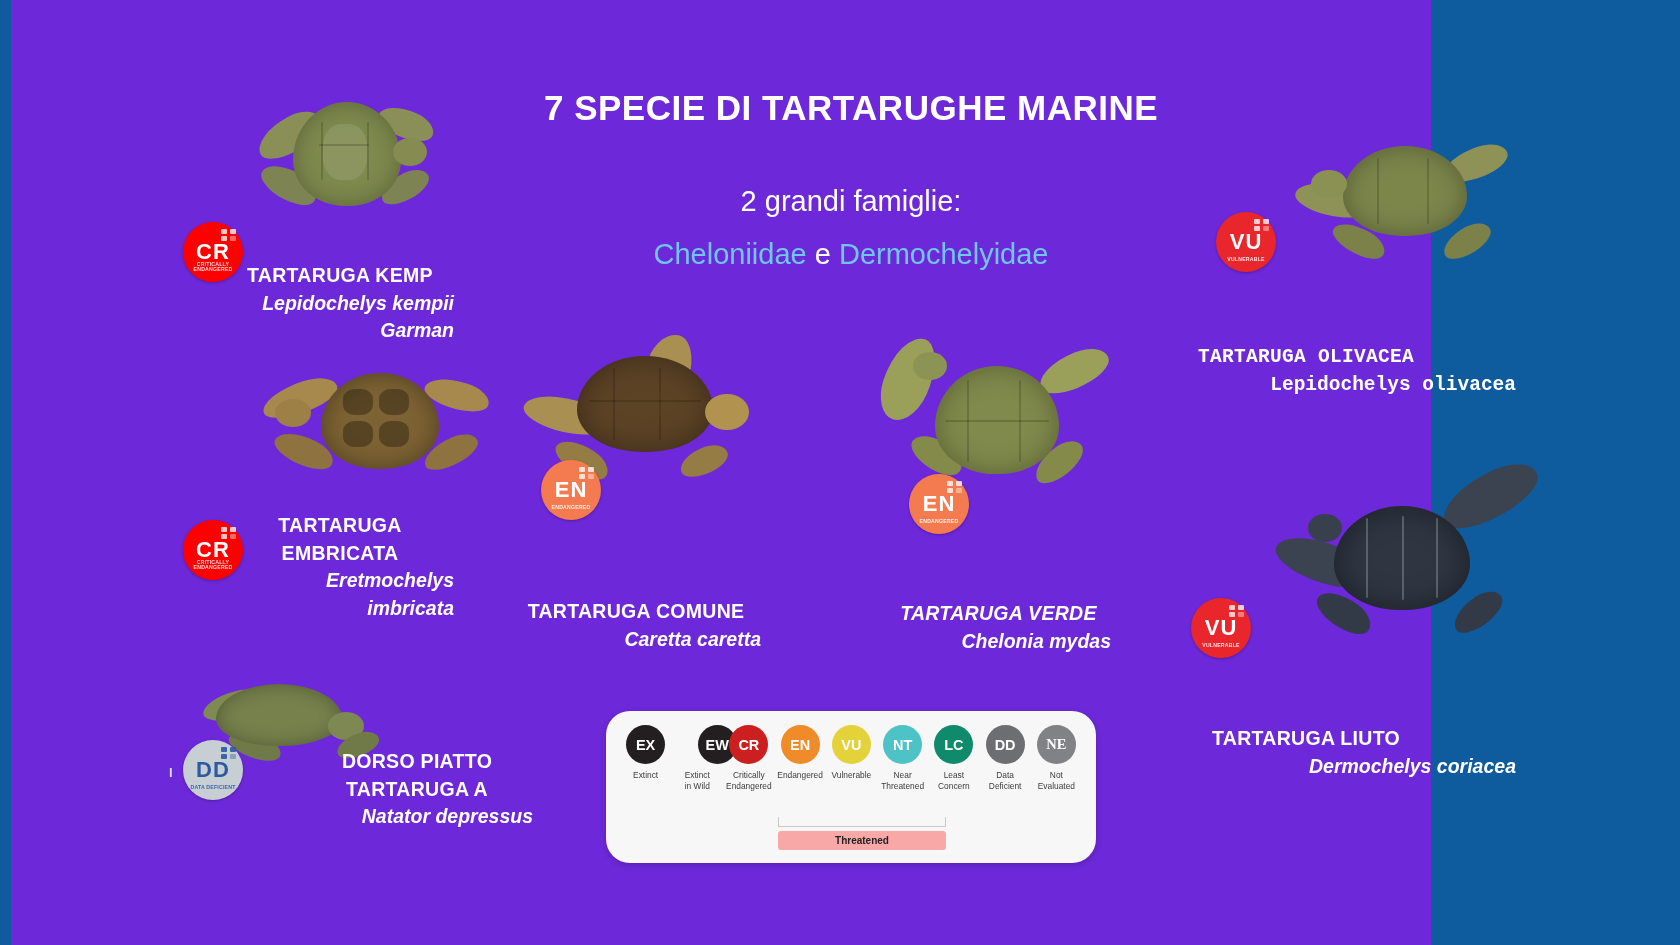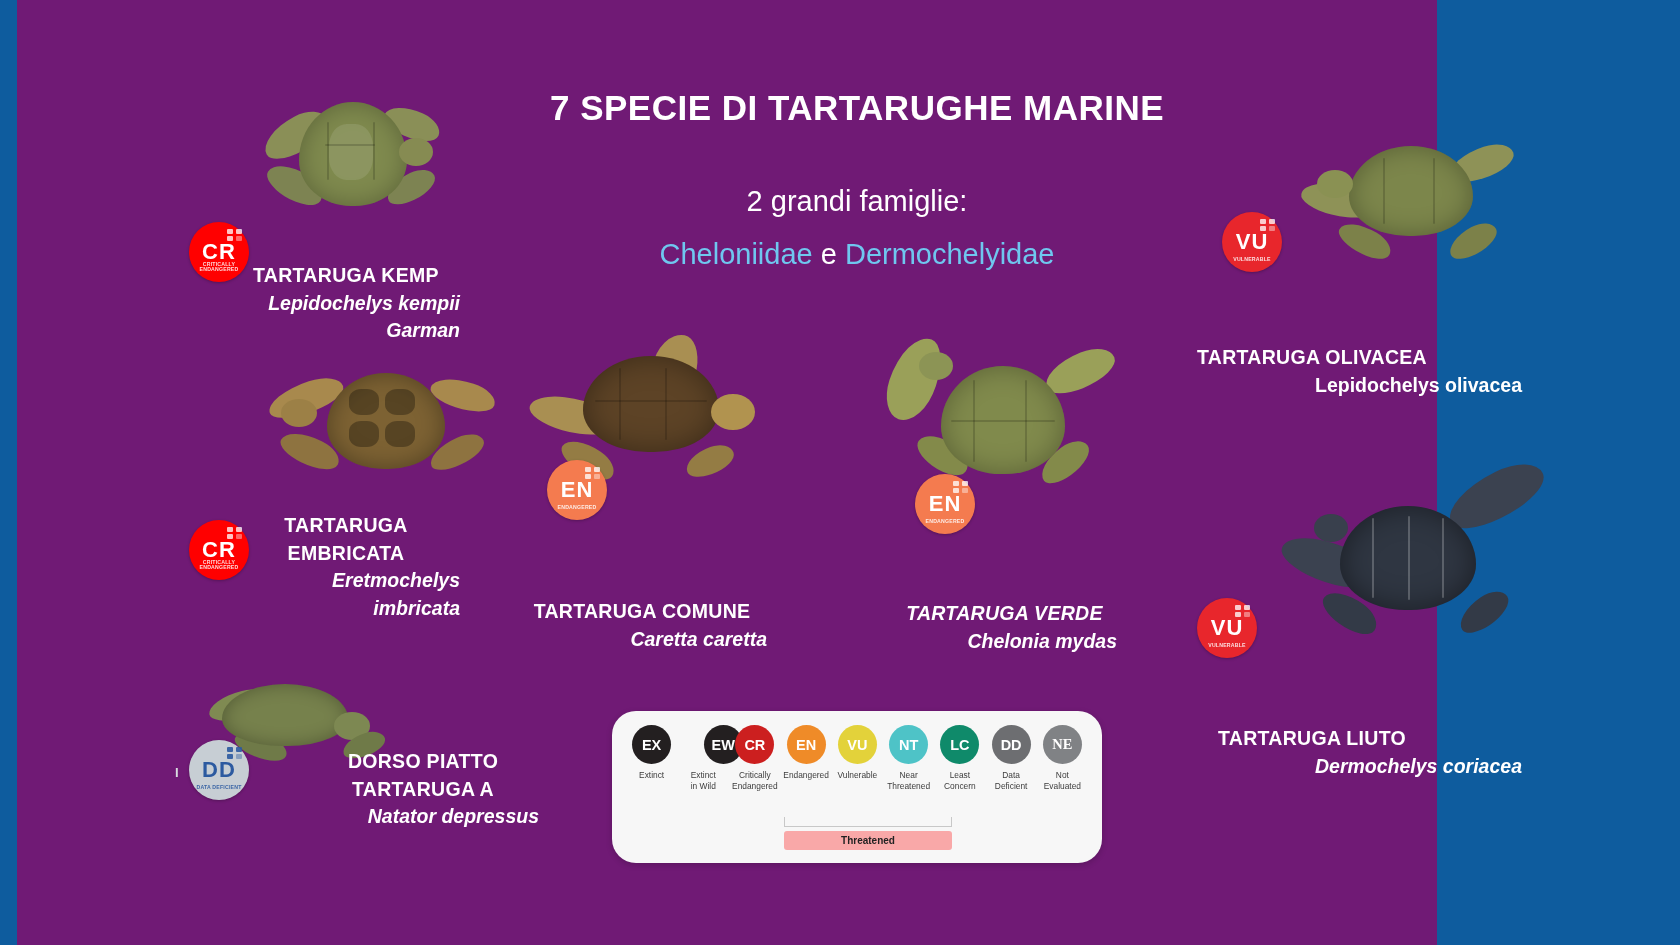--- a/index.html
+++ b/index.html
@@ -6,24 +6,24 @@
   body {
     width: 1680px;
     height: 945px;
     background: #0e5c9e;
     font-family: "Liberation Sans", sans-serif;
     overflow: hidden;
     position: relative;
   }
   .slide {
     position: absolute;
-    left: 17px; top: 0;
+    left: 11px; top: 0;
     width: 1420px;
     height: 945px;
-    background: #701a75;
+    background: #6d28d9;
   }
   
   .title {
     position: absolute;
     left: 0; top: 88px;
     width: 1680px;
     text-align: center;
     color: #ffffff;
     font-size: 35px;
     font-weight: bold;
@@ -364,21 +364,21 @@
   <div class="iucn-badge badge-vu" style="left:1205px; top:212px; width:60px; height:60px;">
     <span class="code">VU</span>
     <span class="sub">VULNERABLE</span>
     <span class="mini">
         <i class="a"></i>
         <i class="b"></i>
         <i class="c"></i>
         <i class="d"></i>
       </span>
   </div>
-  <div class="species" style="left:1085px; top:344px; width:420px;">
+  <div class="species" style="left:1085px; top:344px; width:420px;font-family:Liberation Mono, monospace;">
     <div class="name">TARTARUGA OLIVACEA</div>
     <div class="latin" style="font-style:normal;">Lepidochelys olivacea</div>
   </div>
 
   <div class="turtle" style="left:1275px; top:480px; width:240px; height:180px;">
     <div class="flipper" style="left:-12px; top:62px; width:96px; height:40px; background:#3b4250; transform:rotate(22deg);"></div>
     <div class="flipper" style="left:28px; top:118px; width:60px; height:30px; background:#333a47; transform:rotate(36deg);"></div>
     <div class="flipper" style="right:-16px; top:-6px; width:104px; height:44px; background:#3b4250; transform:rotate(-26deg);"></div>
     <div class="flipper" style="right:20px; top:118px; width:56px; height:28px; background:#333a47; transform:rotate(-34deg);"></div>
     <div class="shell" style="left:48px; top:26px; width:136px; height:104px; background:#2f3642; box-shadow: inset 0 0 30px rgba(0,0,0,.45);"></div>

